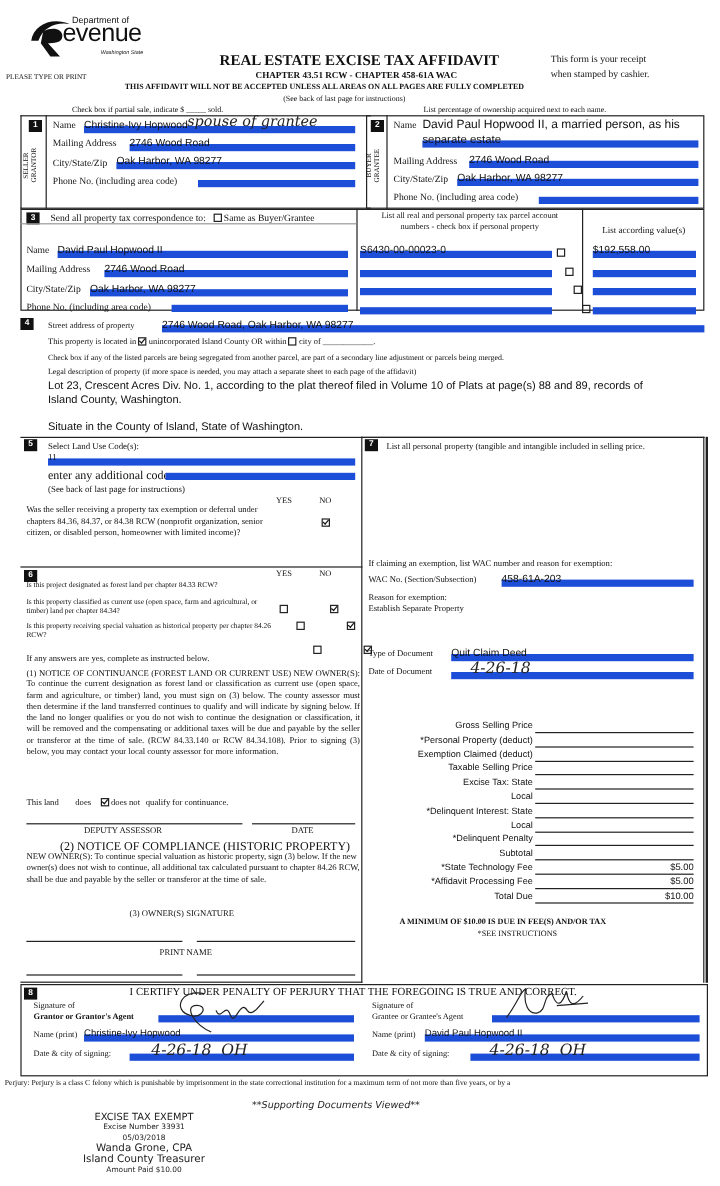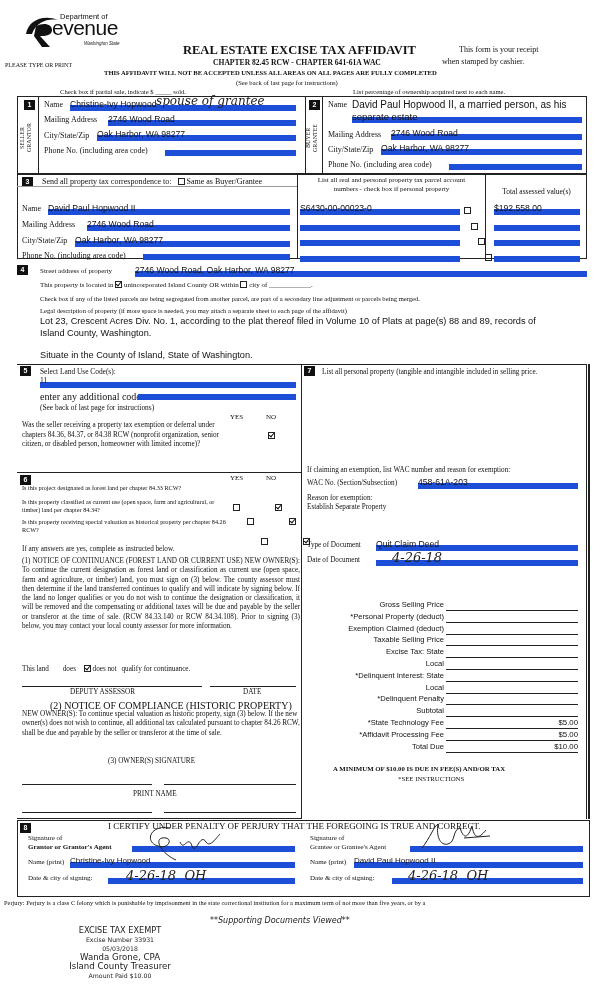--- a/index.html
+++ b/index.html
@@ -30,23 +30,23 @@
   <svg width="40" height="34" viewBox="0 0 40 34" style="position:absolute;left:0;top:2px;">
     <path d="M4 20 C6 6 22 0 36 6 C26 4 14 8 10 20 Z" fill="#111"></path>
     <path d="M14 12 C22 8 30 10 30 16 C30 22 22 22 18 22 L28 33 L20 33 L12 22 Z" fill="#111"></path>
   </svg>
   <div class="abs sans" style="left:38px;top:0;font-size:7.5px;">Department of</div>
   <div class="abs sans" style="left:30px;top:4px;font-size:21px;letter-spacing:-0.5px;">evenue</div>
   <div class="abs sans" style="left:62px;top:29px;font-size:4.5px;font-style:italic;">Washington State</div>
 </div>
 <div class="abs" style="left:5px;top:62px;font-size:6px;">PLEASE TYPE OR PRINT</div>
 <div class="abs" style="left:183px;top:43px;font-size:12.5px;font-weight:bold;">REAL ESTATE EXCISE TAX AFFIDAVIT</div>
-<div class="abs" style="left:213px;top:58px;font-size:7.6px;font-weight:bold;">CHAPTER 82.45 RCW - CHAPTER 641-61A WAC</div>
+<div class="abs" style="left:213px;top:58px;font-size:7.6px;font-weight:bold;">CHAPTER 43.51 RCW - CHAPTER 458-61A WAC</div>
 <div class="abs" style="left:459px;top:45px;font-size:8px;">This form is your receipt</div>
-<div class="abs" style="left:442px;top:57px;font-size:8px;">when stamped by cashier.</div>
+<div class="abs" style="left:459px;top:57px;font-size:8px;">when stamped by cashier.</div>
 <div class="abs" style="left:104px;top:69px;font-size:6.6px;font-weight:bold;">THIS AFFIDAVIT WILL NOT BE ACCEPTED UNLESS ALL AREAS ON ALL PAGES ARE FULLY COMPLETED</div>
 <div class="abs" style="left:236px;top:79px;font-size:6.6px;">(See back of last page for instructions)</div>
 <div class="abs" style="left:60px;top:88px;font-size:6.6px;">Check box if partial sale, indicate $ _____ sold.</div>
 <div class="abs" style="left:353px;top:88px;font-size:6.6px;">List percentage of ownership acquired next to each name.</div>
 
 
 <div class="box" style="left:17px;top:96px;width:292px;height:78px;border-right:none;"></div>
 <div class="secnum" style="left:24px;top:100px;">1</div>
 <div class="abs" style="left:38px;top:96px;width:1px;height:78px;background:#222;"></div>
 <div class="vlabel" style="left:19px;top:118px;width:18px;height:40px;"><span>SELLER</span><br><span>GRANTOR</span></div>
@@ -97,21 +97,21 @@
 <div class="abs ul fill" style="left:87px;top:219px;width:203px;height:12px;">2746 Wood Road</div>
 <div class="abs" style="left:22px;top:236px;">City/State/Zip</div>
 <div class="abs ul fill" style="left:75px;top:235px;width:215px;height:12px;">Oak Harbor, WA  98277</div>
 <div class="abs" style="left:22px;top:251px;">Phone No. (including area code)</div>
 <div class="abs ul" style="left:143px;top:249px;width:147px;height:11px;"></div>
 
 <div class="abs" style="left:298px;top:176px;width:187px;text-align:center;font-size:7px;line-height:9px;">
   <div>List all real and personal property tax parcel account</div>
   <div>numbers - check box if personal property</div>
 </div>
-<div class="abs" style="left:486px;top:187px;width:101px;text-align:center;font-size:7.5px;">Total assessed value(s)</div>
+<div class="abs" style="left:486px;top:187px;width:101px;text-align:center;font-size:7.5px;">List according value(s)</div>
 
 <div id="parcel-rows"><div class="abs ul fill" style="left: 300px; top: 203px; width: 160px; height: 12px;">S6430-00-00023-0</div><span class="cb abs" style="left: 464px; top: 206px;"></span><div class="abs ul fill" style="left: 494px; top: 203px; width: 86px; height: 12px;">$192,558.00</div><div class="abs ul fill" style="left: 300px; top: 218.5px; width: 160px; height: 12px;"></div><span class="cb abs" style="left: 464px; top: 221.5px;"></span><div class="abs ul fill" style="left: 494px; top: 218.5px; width: 86px; height: 12px;"></div><div class="abs ul fill" style="left: 300px; top: 234px; width: 160px; height: 12px;"></div><span class="cb abs" style="left: 464px; top: 237px;"></span><div class="abs ul fill" style="left: 494px; top: 234px; width: 86px; height: 12px;"></div><div class="abs ul fill" style="left: 300px; top: 249.5px; width: 160px; height: 12px;"></div><span class="cb abs" style="left: 464px; top: 252.5px;"></span><div class="abs ul fill" style="left: 494px; top: 249.5px; width: 86px; height: 12px;"></div></div>
 
 
 <div class="secnum" style="left:17px;top:265px;">4</div>
 <div class="abs" style="left:40px;top:267px;font-size:7px;">Street address of property</div>
 <div class="abs ul fill" style="left:135px;top:265px;width:452px;height:12px;">2746 Wood Road, Oak Harbor, WA 98277</div>
 <div class="abs" style="left:40px;top:281px;font-size:7px;">
   <span>This property is located in</span>
   <span class="cb checked"></span>

